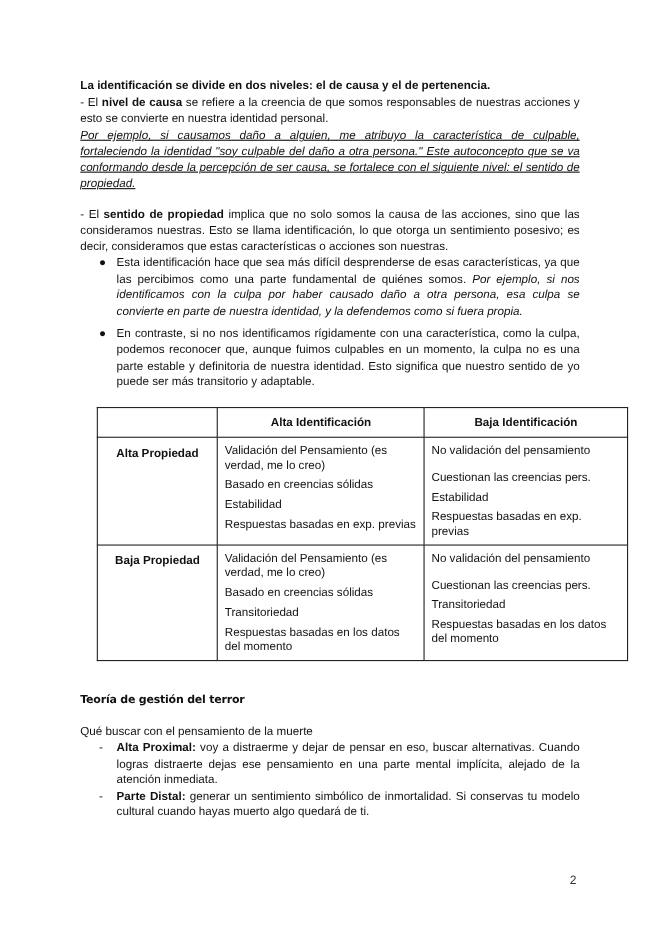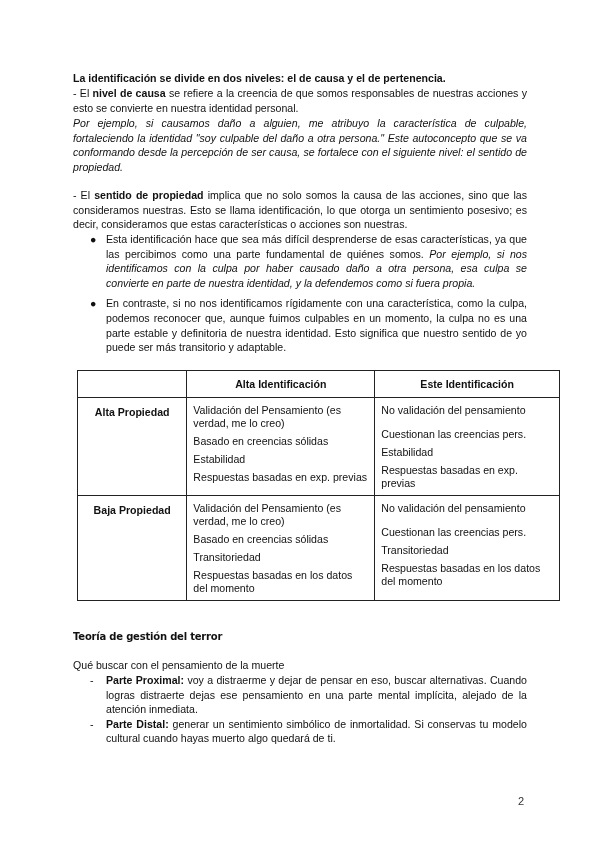--- a/index.html
+++ b/index.html
@@ -4,26 +4,26 @@
 <style>
   html, body { margin: 0; padding: 0; background: #ffffff; }
   body { width: 600px; height: 848px; position: relative; overflow: hidden;
          font-family: "Liberation Sans", sans-serif; color: #111; }
   .page { position: absolute; left: 0; top: 0; width: 600px; height: 848px; background: #fff; padding-left: 10px; }
   .txt { position: absolute; left: 73px; width: 454px; font-size: 10.6px; line-height: 14.6px; text-align: justify; }
   .txt b { font-weight: bold; }
   .it { font-style: italic; }
   .intro-title { top: 71px; font-weight: bold; }
   .p1 { top: 86px; }
-  .p2 { top: 116px; }
+  .p2 { top: 116px; text-decoration: underline; }
   .p3 { top: 188px; }
   .bullets { position: absolute; left: 73px; width: 454px; top: 232px; margin: 0; padding: 0; list-style: none; font-size: 10.6px; line-height: 14.6px; }
   .bullets li { position: relative; padding-left: 33px; text-align: justify; margin-bottom: 6px; }
   .bullets li .dot { position: absolute; left: 17px; top: 0; }
-  table.grid { position: absolute; left: 77px; top: 370px; width: 483px; border-collapse: collapse; font-size: 10.6px; line-height: 13px; border-radius: 30px; }
+  table.grid { position: absolute; left: 88px; top: 370px; width: 483px; border-collapse: collapse; font-size: 10.6px; line-height: 13px; border-radius: 30px; }
   table.grid td, table.grid th { border: 1px solid #222; vertical-align: top; }
   table.grid th { height: 24px; font-weight: bold; text-align: center; vertical-align: middle; }
   table.grid td.rowhead { font-weight: bold; text-align: center; padding-top: 8px; width: 100px; }
   table.grid td.cell { text-align: left; padding: 6px 6px 5px 6px; }
   table.grid td.cell div { margin-bottom: 5px; }
   table.grid td.cell div:last-child { margin-bottom: 0; }
   table.grid col.c1 { width: 102px; }
   table.grid col.c2 { width: 177px; }
   table.grid col.c3 { width: 174px; }
   h2.section { position: absolute; left: 73px; top: 631px; margin: 0; font-size: 10px; font-weight: bold; font-family: "DejaVu Sans", sans-serif; letter-spacing: -0.2px; }
@@ -54,21 +54,21 @@
   <table class="grid">
     <colgroup>
         <col class="c1">
         <col class="c2">
         <col class="c3">
       </colgroup>
     <tbody>
         <tr>
       <th></th>
       <th>Alta Identificación</th>
-      <th>Este Identificación</th>
+      <th>Baja Identificación</th>
     </tr>
     <tr>
       <td class="rowhead">Alta Propiedad</td>
       <td class="cell">
         <div>Validación del Pensamiento (es verdad, me lo creo)</div>
         <div>Basado en creencias sólidas</div>
         <div>Estabilidad</div>
         <div>Respuestas basadas en exp. previas</div>
       </td>
       <td class="cell">
@@ -93,18 +93,18 @@
         <div>Respuestas basadas en los datos del momento</div>
       </td>
     </tr>
   </tbody>
     </table>
 
   <h2 class="section">Teoría de gestión del terror</h2>
   <div class="sub">Qué buscar con el pensamiento de la muerte</div>
 
   <ul class="dash-list">
-    <li><span class="dash">-</span><b>Parte Proximal:</b><span> voy a distraerme y dejar de pensar en eso, buscar alternativas. Cuando logras distraerte dejas ese pensamiento en una parte mental implícita, alejado de la atención inmediata.</span></li>
+    <li><span class="dash">-</span><b>Alta Proximal:</b><span> voy a distraerme y dejar de pensar en eso, buscar alternativas. Cuando logras distraerte dejas ese pensamiento en una parte mental implícita, alejado de la atención inmediata.</span></li>
     <li><span class="dash">-</span><b>Parte Distal:</b><span> generar un sentimiento simbólico de inmortalidad. Si conservas tu modelo cultural cuando hayas muerto algo quedará de ti.</span></li>
   </ul>
 
   <div class="page-num">2</div>
 </div>
 
 </body></html>

